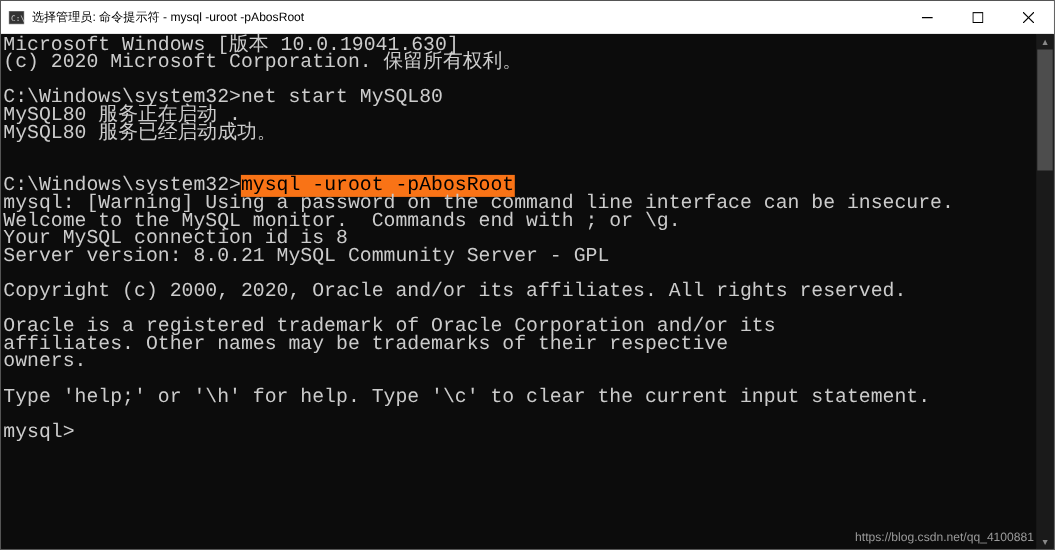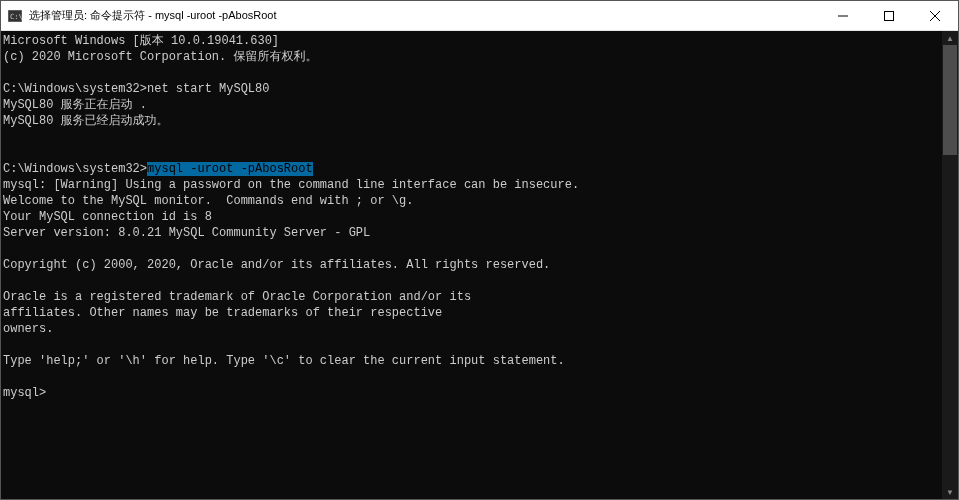--- a/index.html
+++ b/index.html
@@ -59,29 +59,29 @@
       flex: 1;
       display: flex;
       background: #0c0c0c;
       position: relative;
     }
     .terminal {
       flex: 1;
       background: #0c0c0c;
       color: #cccccc;
       font-family: "NSimSun","SimSun","Consolas","Courier New",monospace;
-      font-size: 12px;
+      font-size: 18px;
       line-height: 16px;
       padding: 2px 0 0 2px;
       white-space: pre;
       overflow: hidden;
     }
     .terminal .line { white-space: pre; }
     .hl {
-      background: #0369a1;
+      background: #f97316;
       color: #000;
     }
     .scrollbar {
       width: 16px;
       background: #1a1a1a;
       position: relative;
     }
     .scroll-thumb {
       position: absolute;
       top: 14px;
@@ -143,14 +143,15 @@
       </div>
     </div>
   </div>
   <div class="terminal-wrap">
     <div class="terminal" id="terminal"><div class="line">Microsoft Windows [版本 10.0.19041.630]</div><div class="line">(c) 2020 Microsoft Corporation. 保留所有权利。</div><div class="line">&nbsp;</div><div class="line">C:\Windows\system32&gt;net start MySQL80</div><div class="line">MySQL80 服务正在启动 .</div><div class="line">MySQL80 服务已经启动成功。</div><div class="line">&nbsp;</div><div class="line">&nbsp;</div><div class="line">C:\Windows\system32&gt;<span class="hl">mysql -uroot -pAbosRoot</span></div><div class="line">mysql: [Warning] Using a password on the command line interface can be insecure.</div><div class="line">Welcome to the MySQL monitor.  Commands end with ; or \g.</div><div class="line">Your MySQL connection id is 8</div><div class="line">Server version: 8.0.21 MySQL Community Server - GPL</div><div class="line">&nbsp;</div><div class="line">Copyright (c) 2000, 2020, Oracle and/or its affiliates. All rights reserved.</div><div class="line">&nbsp;</div><div class="line">Oracle is a registered trademark of Oracle Corporation and/or its</div><div class="line">affiliates. Other names may be trademarks of their respective</div><div class="line">owners.</div><div class="line">&nbsp;</div><div class="line">Type 'help;' or '\h' for help. Type '\c' to clear the current input statement.</div><div class="line">&nbsp;</div><div class="line">mysql&gt;</div></div>
     <div class="scrollbar">
       <div class="scroll-arrow up">▲</div>
       <div class="scroll-thumb"></div>
       <div class="scroll-arrow down">▼</div>
     </div>
+    <div class="watermark">https://blog.csdn.net/qq_4100881</div>
   </div>
 </div>
 
 </body></html>

